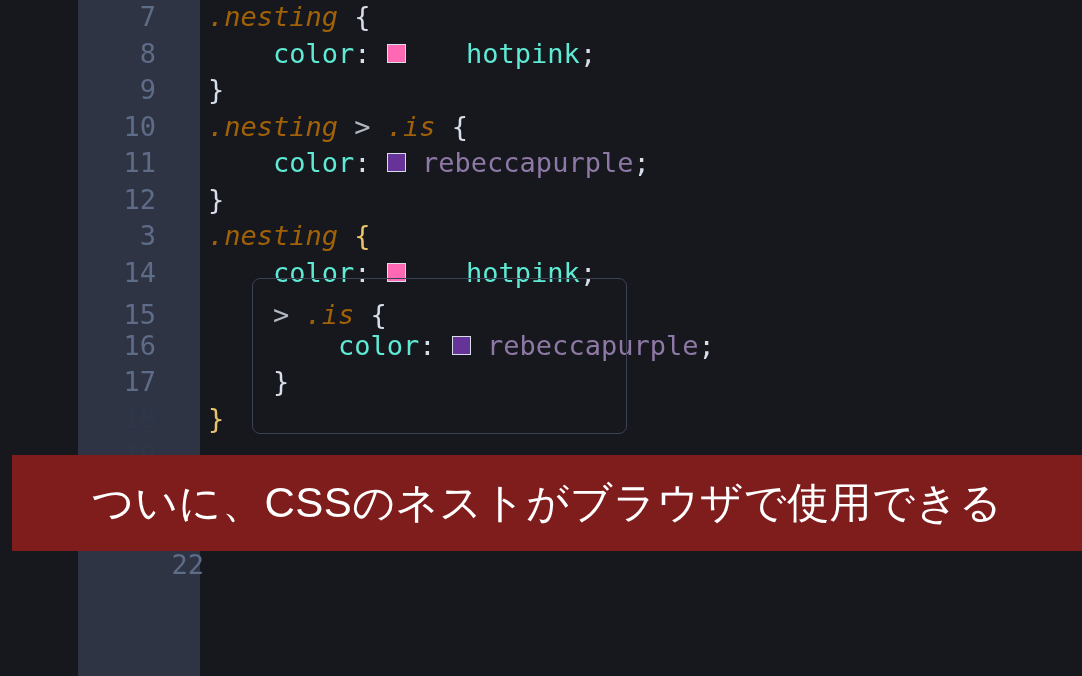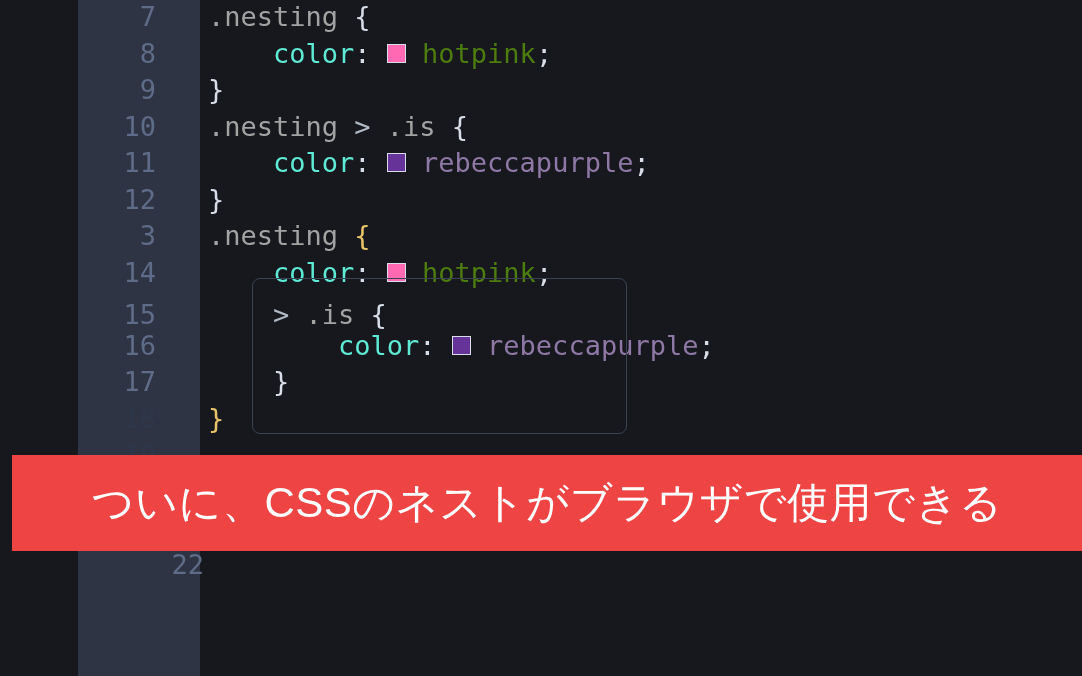--- a/index.html
+++ b/index.html
@@ -2,32 +2,32 @@
 <html><head>
 <meta charset="utf-8">
 <style>
   * { margin: 0; padding: 0; box-sizing: border-box; }
   html, body { width: 1082px; height: 676px; overflow: hidden; background: #16181d; font-family: "SF Mono", ui-monospace, Menlo, Consolas, monospace; }
   .editor { position: relative; width: 100%; height: 100%; }
   .margin { position: absolute; left: 78px; top: 0; width: 122px; height: 100%; background: #2e3444; }
   .line { position: absolute; left: 0; right: 0; height: 36.5px; }
   .lineno { position: absolute; left: 0; width: 170px; text-align: right; font-size: 27px; color: #5f6c87; padding-right: 14px; line-height: 36.5px; font-weight: 500; user-select: none; }
   .code { position: absolute; left: 208px; right: 0; font-size: 27px; line-height: 36.5px; white-space: pre; }
-  .tk-selector { color: #a3a3a3; }
+  .tk-selector { color: #a16207; font-style: italic; }
   .tk-punct { color: #d8dee9; }
   .tk-prop { color: #5eead4; }
-  .tk-value-hotpink { color: #4d7c0f; }
+  .tk-value-hotpink { color: #5eead4; padding-left: 44px; }
   .tk-value-rebecca { color: #8e78a6; }
   .tk-combinator { color: #b0b8c4; font-style: italic; }
   .tk-brace-gold { color: #e9c46a; }
   .swatch { display: inline-block; width: 19px; height: 19px; border: 1.5px solid #d8dee9; vertical-align: middle; margin-top: -4px; }
   .swatch.hotpink { background: #ff69b4; }
   .swatch.rebecca { background: #663399; }
   .highlight-box { position: absolute; left: 252px; top: 278px; width: 375px; height: 156px; border: 1.5px solid #3b4254; border-radius: 8px; pointer-events: none; }
-  .banner { position: absolute; left: 12px; right: 0; top: 455px; height: 96px; background: #ef4444; display: flex; align-items: center; justify-content: center; }
+  .banner { position: absolute; left: 12px; right: 0; top: 455px; height: 96px; background: #7f1d1d; display: flex; align-items: center; justify-content: center; }
   .banner-text { color: #ffffff; font-size: 42px; font-family: "Hiragino Kaku Gothic ProN", "Yu Gothic", Meiryo, sans-serif; font-weight: 400; letter-spacing: 0.5px; }
   .behind-banner .lineno { color: #2e374a; }
 </style>
 </head>
 <body>
 
 <div class="editor">
   <div class="margin"></div>
   <div id="lines-host">
       <div class="line" style="top: -1px;">

